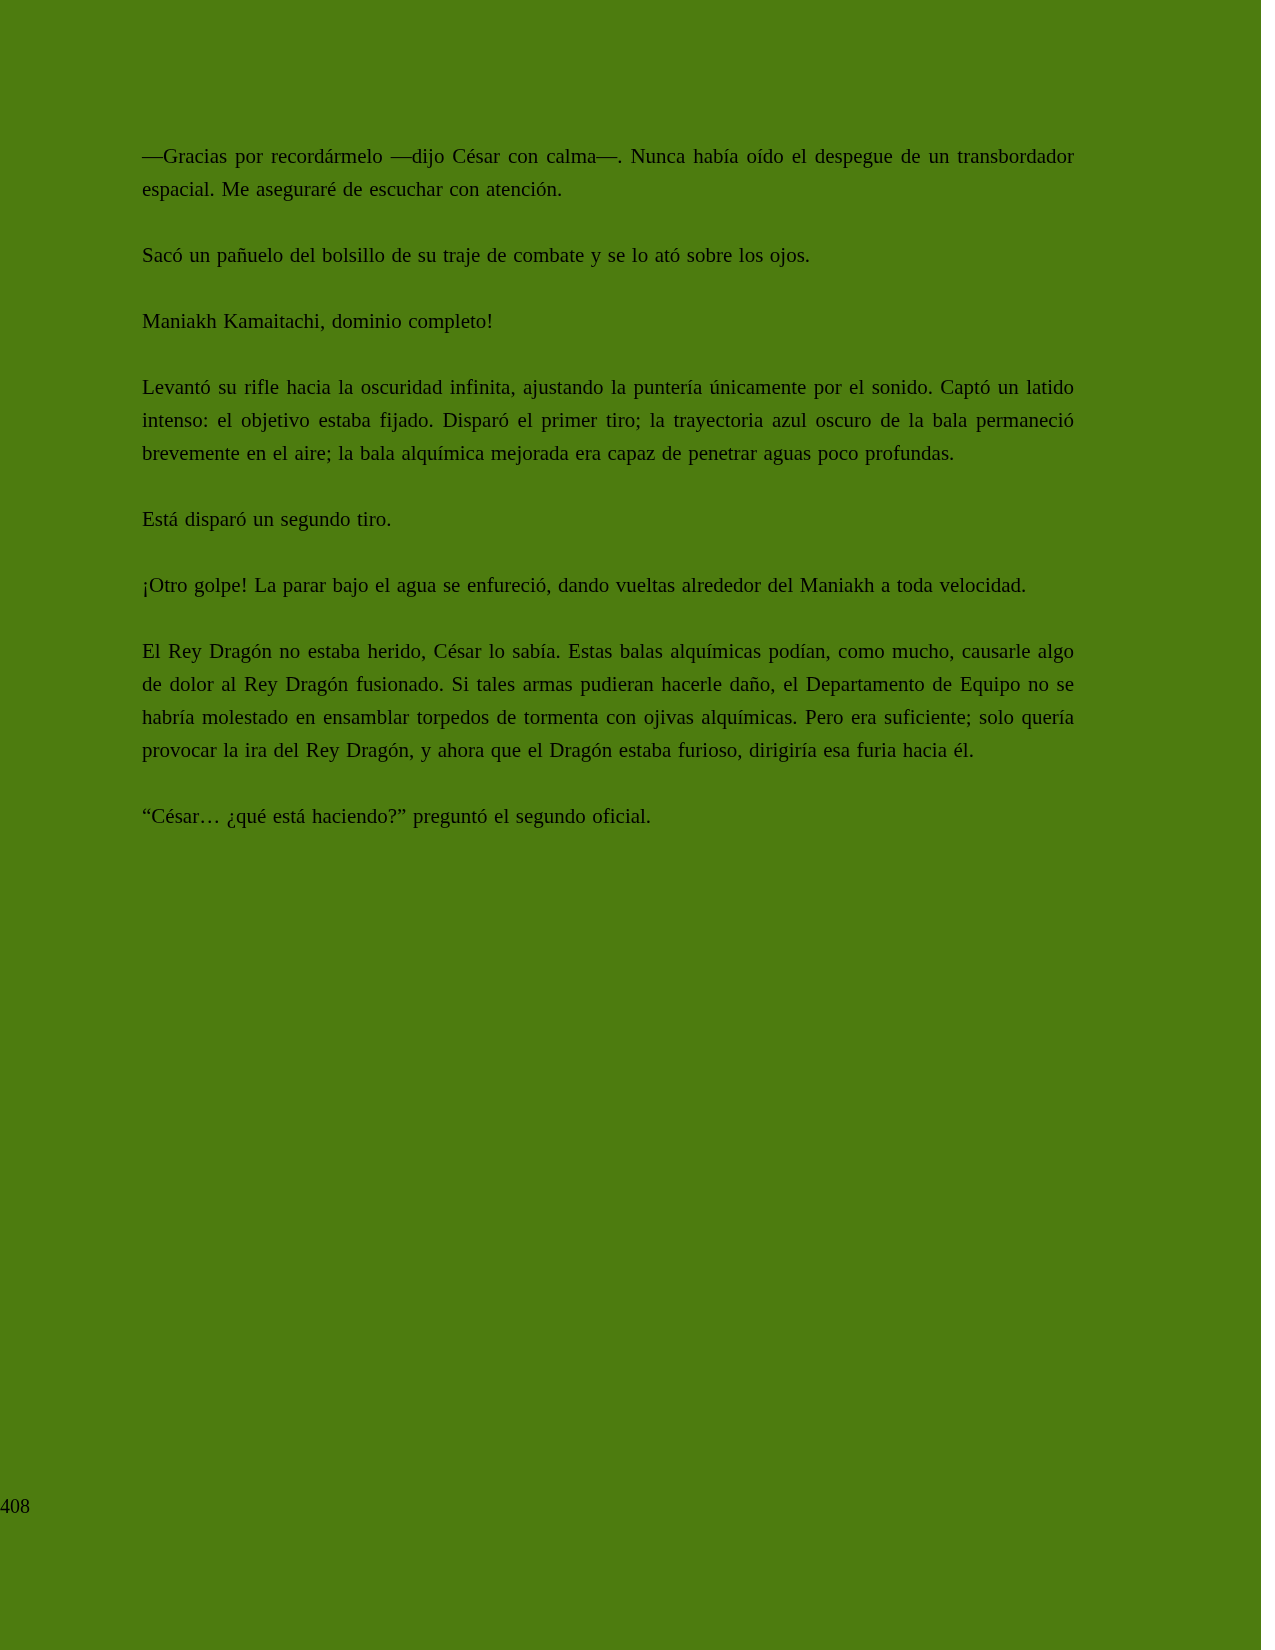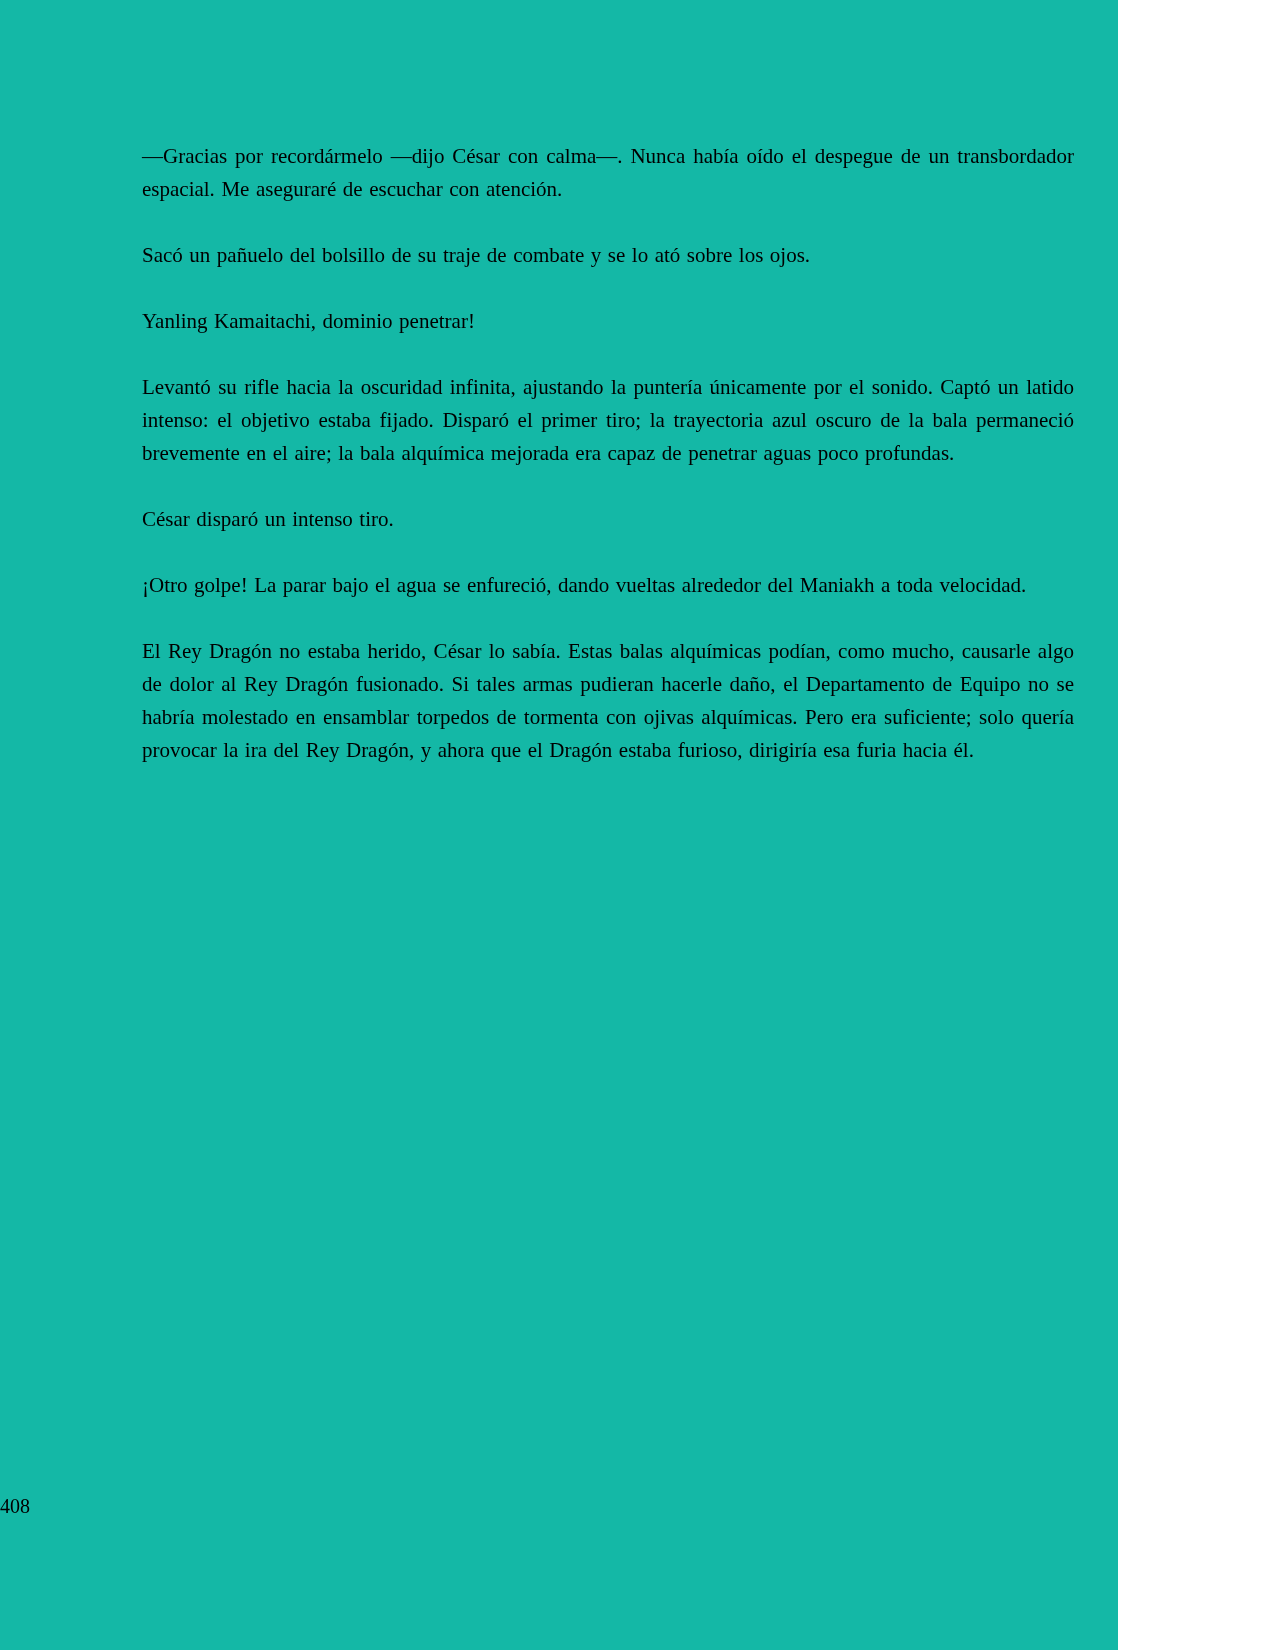--- a/index.html
+++ b/index.html
@@ -12,23 +12,23 @@
       height: 1650px;
       position: relative;
       font-family: "Liberation Serif", "DejaVu Serif", serif;
       color: #000000;
       overflow: hidden;
     }
     .page {
       position: absolute;
       top: 0;
       left: 0;
-      width: 1118px;
+      width: 1261px;
       height: 1650px;
-      background: #14b8a6;
+      background: #4d7c0f;
       box-sizing: border-box;
     }
     .text-block {
       position: absolute;
       top: 140px;
       left: 142px;
       width: 932px;
     }
     .text-block p {
       margin: 0 0 33px 0;
@@ -48,20 +48,21 @@
       color: #000000;
     }
   </style>
 </head>
 <body>
 
 <div class="page">
   <div class="text-block">
     <p>—Gracias por recordármelo —dijo César con calma—. Nunca había oído el despegue de un transbordador espacial. Me aseguraré de escuchar con atención.</p>
     <p>Sacó un pañuelo del bolsillo de su traje de combate y se lo ató sobre los ojos.</p>
-    <p>Yanling Kamaitachi, dominio penetrar!</p>
+    <p>Maniakh Kamaitachi, dominio completo!</p>
     <p>Levantó su rifle hacia la oscuridad infinita, ajustando la puntería únicamente por el sonido. Captó un latido intenso: el objetivo estaba fijado. Disparó el primer tiro; la trayectoria azul oscuro de la bala permaneció brevemente en el aire; la bala alquímica mejorada era capaz de penetrar aguas poco profundas.</p>
-    <p>César disparó un intenso tiro.</p>
+    <p>Está disparó un segundo tiro.</p>
     <p>¡Otro golpe! La parar bajo el agua se enfureció, dando vueltas alrededor del Maniakh a toda velocidad.</p>
     <p>El Rey Dragón no estaba herido, César lo sabía. Estas balas alquímicas podían, como mucho, causarle algo de dolor al Rey Dragón fusionado. Si tales armas pudieran hacerle daño, el Departamento de Equipo no se habría molestado en ensamblar torpedos de tormenta con ojivas alquímicas. Pero era suficiente; solo quería provocar la ira del Rey Dragón, y ahora que el Dragón estaba furioso, dirigiría esa furia hacia él.</p>
+    <p>“César… ¿qué está haciendo?” preguntó el segundo oficial.</p>
   </div>
   <div class="page-number">408</div>
 </div>
 
 </body></html>

